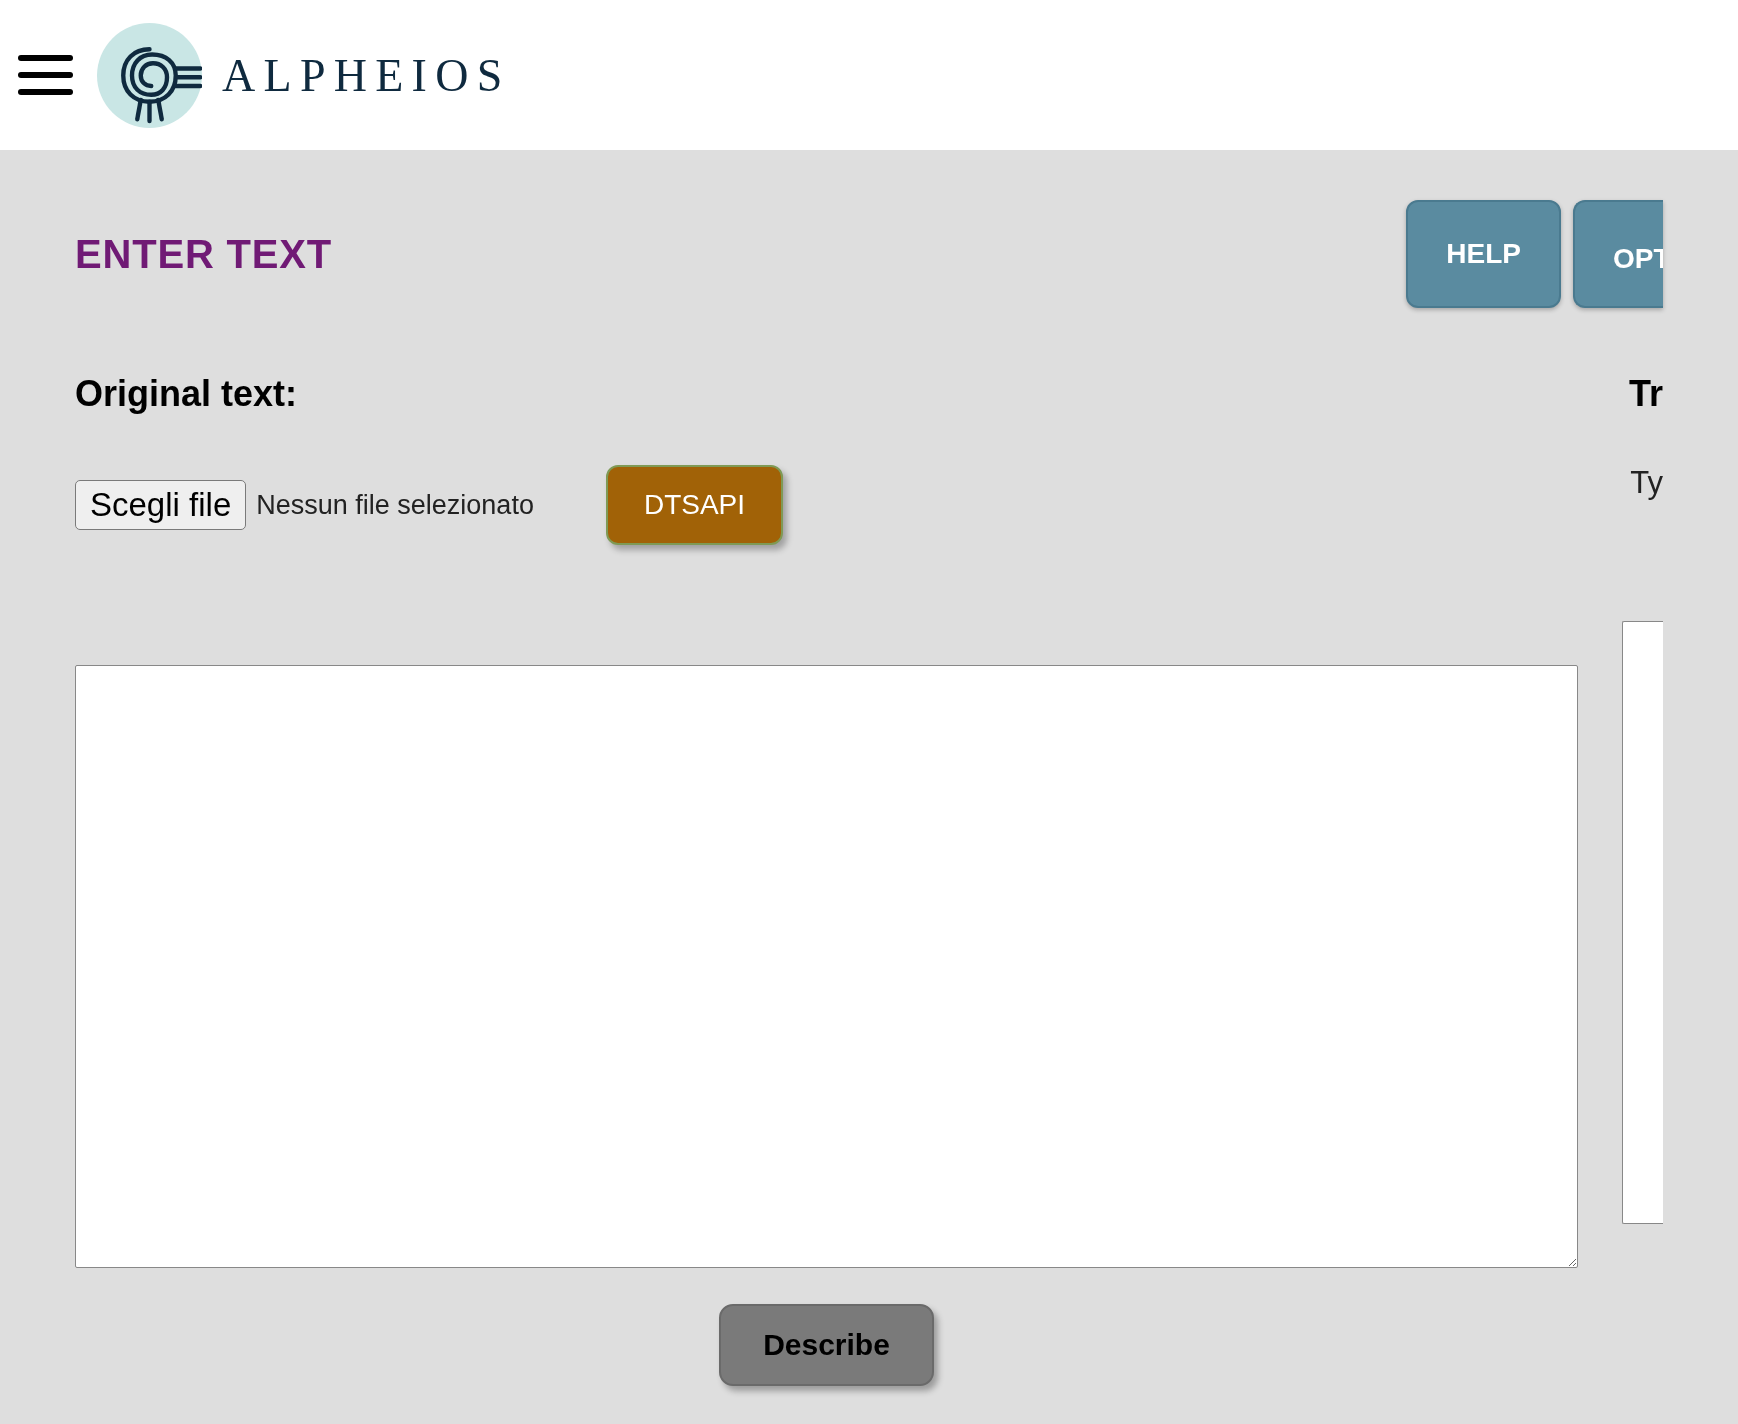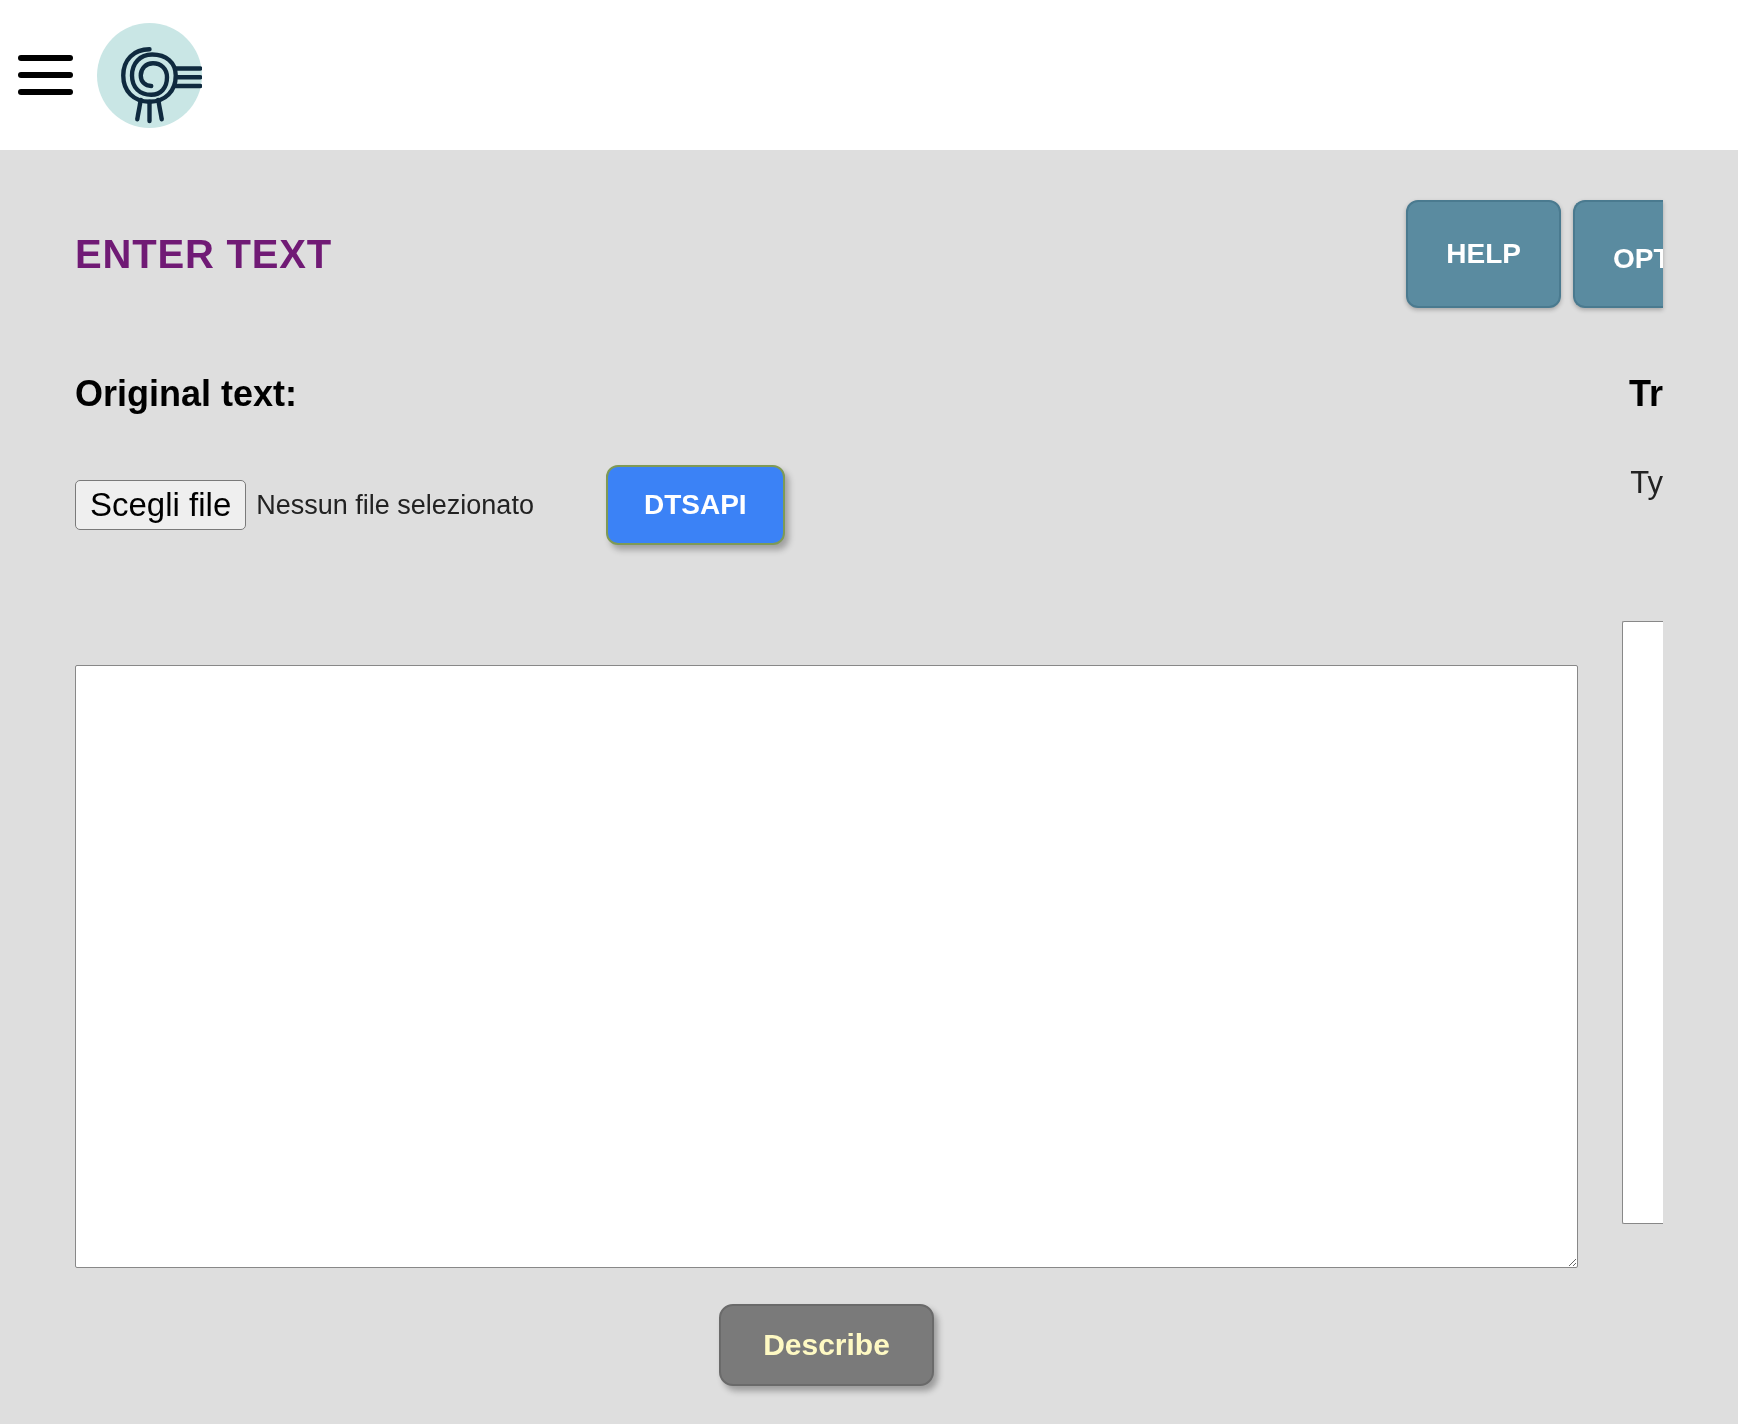--- a/index.html
+++ b/index.html
@@ -147,24 +147,24 @@
       padding: 5px 14px;
       font-size: 33px;
       font-family: inherit;
       cursor: pointer;
     }
     .file-status {
       font-size: 27px;
       color: #222;
     }
     .btn-olive {
-      background: #3b82f6;
+      background: #a16207;
       color: #ffffff;
       font-size: 28px;
-      font-weight: 700;
+      font-weight: 400;
       padding: 22px 36px;
       border-radius: 12px;
       border: 2px solid #7f9a55;
       box-shadow: 4px 5px 6px rgba(0,0,0,0.28);
       margin-left: 60px;
     }
     .right-ty {
       font-size: 31px;
       color: #222;
       white-space: nowrap;
@@ -189,21 +189,21 @@
       border-radius: 2px 0 0 2px;
       background: #ffffff;
     }
     .describe-row {
       display: flex;
       justify-content: center;
       margin-top: 32px;
     }
     .btn-gray {
       background: #7a7a7a;
-      color: #fef9c3;
+      color: #000000;
       font-size: 30px;
       font-weight: 700;
       padding: 22px 42px;
       border-radius: 14px;
       border: 2px solid #6a6a6a;
       box-shadow: 4px 5px 6px rgba(0,0,0,0.3);
     }
     .right-section-label {
       font-size: 36px;
       font-weight: 700;
@@ -231,20 +231,21 @@
           <path d="M60,30 C42,30 30,42 30,60 C30,78 42,90 60,90 C78,90 90,78 90,60 C90,45 79,36 63,36 C49,36 40,46 40,60 C40,74 49,82 62,82 C73,82 80,74 80,62 C80,52 73,46 64,46 C56,46 50,52 50,60 C50,67 55,72 62,72"></path>
           <line x1="90" y1="52" x2="118" y2="52"></line>
           <line x1="92" y1="62" x2="118" y2="62"></line>
           <line x1="90" y1="72" x2="118" y2="72"></line>
           <line x1="60" y1="90" x2="60" y2="112"></line>
           <line x1="70" y1="88" x2="74" y2="110"></line>
           <line x1="50" y1="88" x2="46" y2="110"></line>
         </g>
       </svg>
     </div>
+    <div class="logo-text">ALPHEIOS</div>
   </div>
 </div>
 
 <div class="main-area">
   <div class="top-row">
     <h1 class="page-title">ENTER TEXT</h1>
     <div class="top-buttons">
       <button class="btn btn-teal">HELP</button>
       <button class="btn btn-teal-partial">OPT</button>
     </div>

